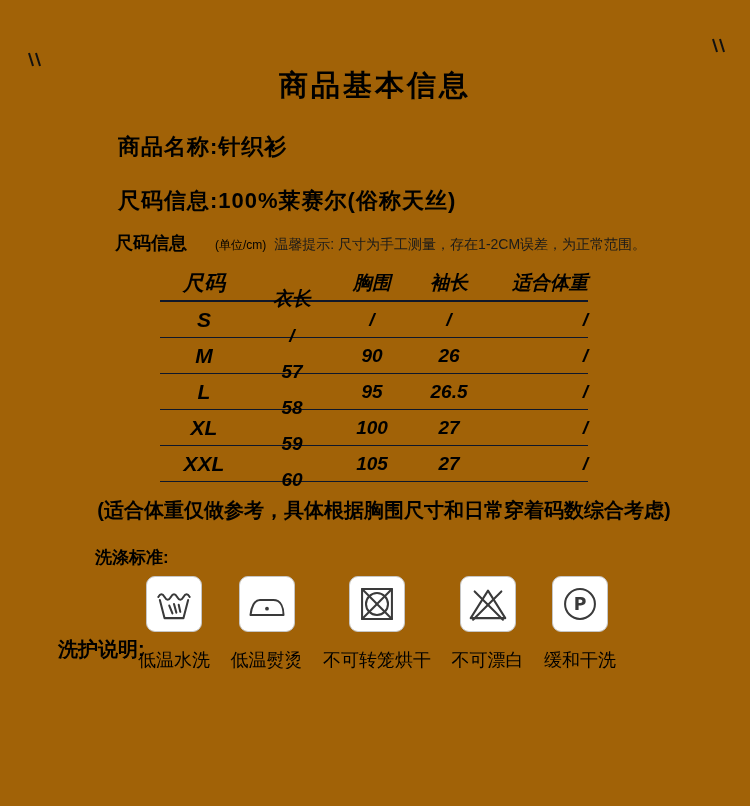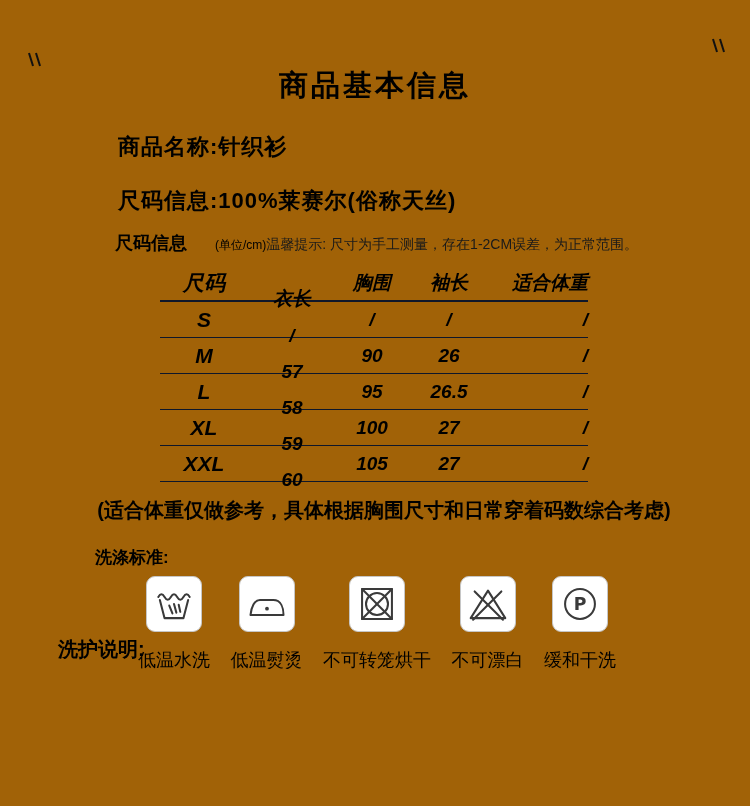--- a/index.html
+++ b/index.html
@@ -14,21 +14,21 @@
   .deco svg { display:block; }
 
   .info-line { position:absolute; left:118px; font-size:22px; font-weight:bold; letter-spacing:1px; }
   .info-name { top:132px; }
   .info-material { top:186px; }
   .info-label { }
 
   .size-info { position:absolute; left:115px; top:231px; white-space:nowrap; }
   .size-info .lbl { font-size:18px; font-weight:bold; }
   .size-info .unit { font-size:12px; font-weight:normal;margin-left:28px; }
-  .size-info .tip { font-size:14px; color:#1a1a1a; }
+  .size-info .tip { font-size:14px; margin-left:8px; color:#1a1a1a; }
 
   .size-table { position:absolute; left:160px; top:266px; width:428px; }
   .trow { display:flex; align-items:center; height:36px; border-bottom:1px solid #0f172a;
     font-size:19px; font-weight:bold;font-style:italic; }
   .trow.thead { border-bottom-width:2px; font-size:19px; }
   .c { text-align:center; }
   .c-size   { width:88px; font-size:21px; }
   .c-length { width:88px;margin-top:32px; }
   .c-bust   { width:72px; }
   .c-sleeve { width:82px; }

